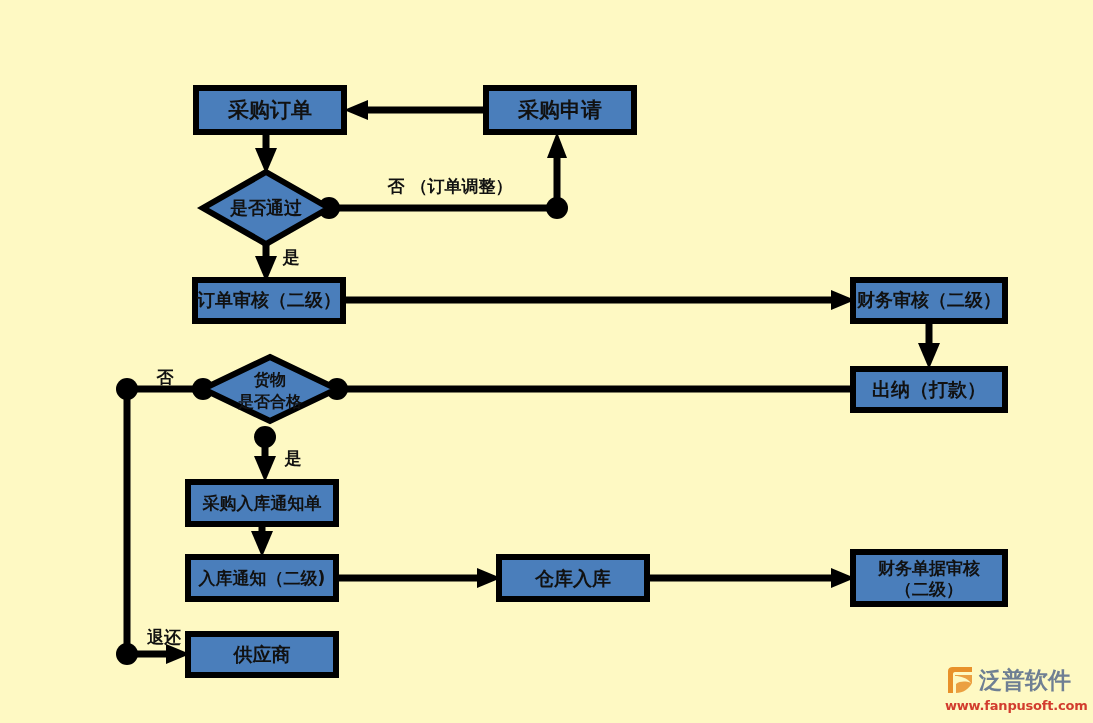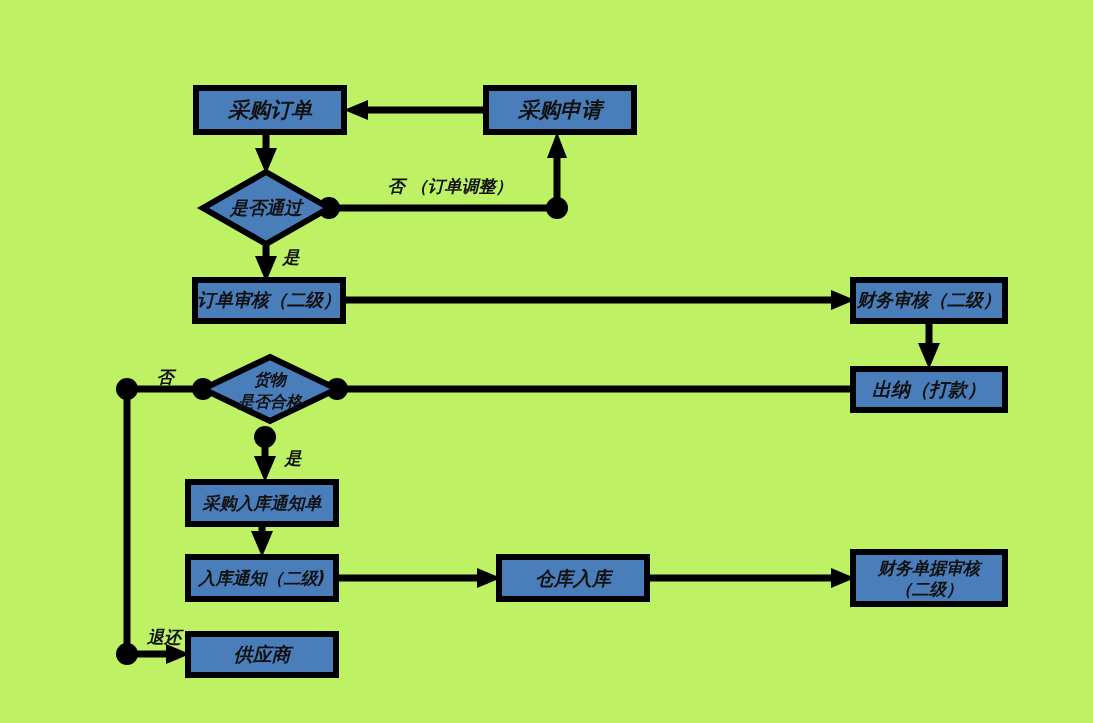--- a/index.html
+++ b/index.html
@@ -8,23 +8,22 @@
     padding: 0;
     background: #ffffff;
   }
   body {
     font-family: "DejaVu Sans", "Liberation Sans", sans-serif;
   }
   #canvas {
     position: relative;
     width: 1093px;
     height: 723px;
-    background: #bef264;
+    background: #fef9c3;
     overflow: hidden;
-    font-style: italic;
   }
   #flow-svg {
     position: absolute;
     left: 0;
     top: 0;
     width: 1093px;
     height: 723px;
   }
   .node-text {
     font-family: "DejaVu Sans", "Liberation Sans", sans-serif;
@@ -221,14 +220,24 @@
     <g>
       <text class="edge-label" x="450" y="187" font-size="17">否 （订单调整）</text>
       <text class="edge-label" x="291" y="258" font-size="17">是</text>
       <text class="edge-label" x="165" y="378" font-size="17">否</text>
       <text class="edge-label" x="293" y="459" font-size="17">是</text>
       <text class="edge-label" x="164" y="638" font-size="17">退还</text>
     </g>
 
   </svg>
 
+  <div class="logo">
+    <div class="logo-row">
+      <svg class="logo-mark" viewBox="0 0 30 30">
+        <path d="M3 6 C3 3.5 5 2 7.5 2 L27 2 L27 7 L10 7 C8.5 7 8 8 8 9.5 L8 28 L3 28 Z" fill="#e8912a"></path>
+        <path d="M10 11 C16 11 22 13 26 18 C21 16 15 16 11 19 L11 28 C18 28 24 24 27 18 L27 10 L10 10 Z" fill="#e8912a" opacity="0.85"></path>
+      </svg>
+      <div class="logo-name">泛普软件</div>
+    </div>
+    <div class="logo-url">www.fanpusoft.com</div>
+  </div>
 
 </div>
 
 </body></html>

